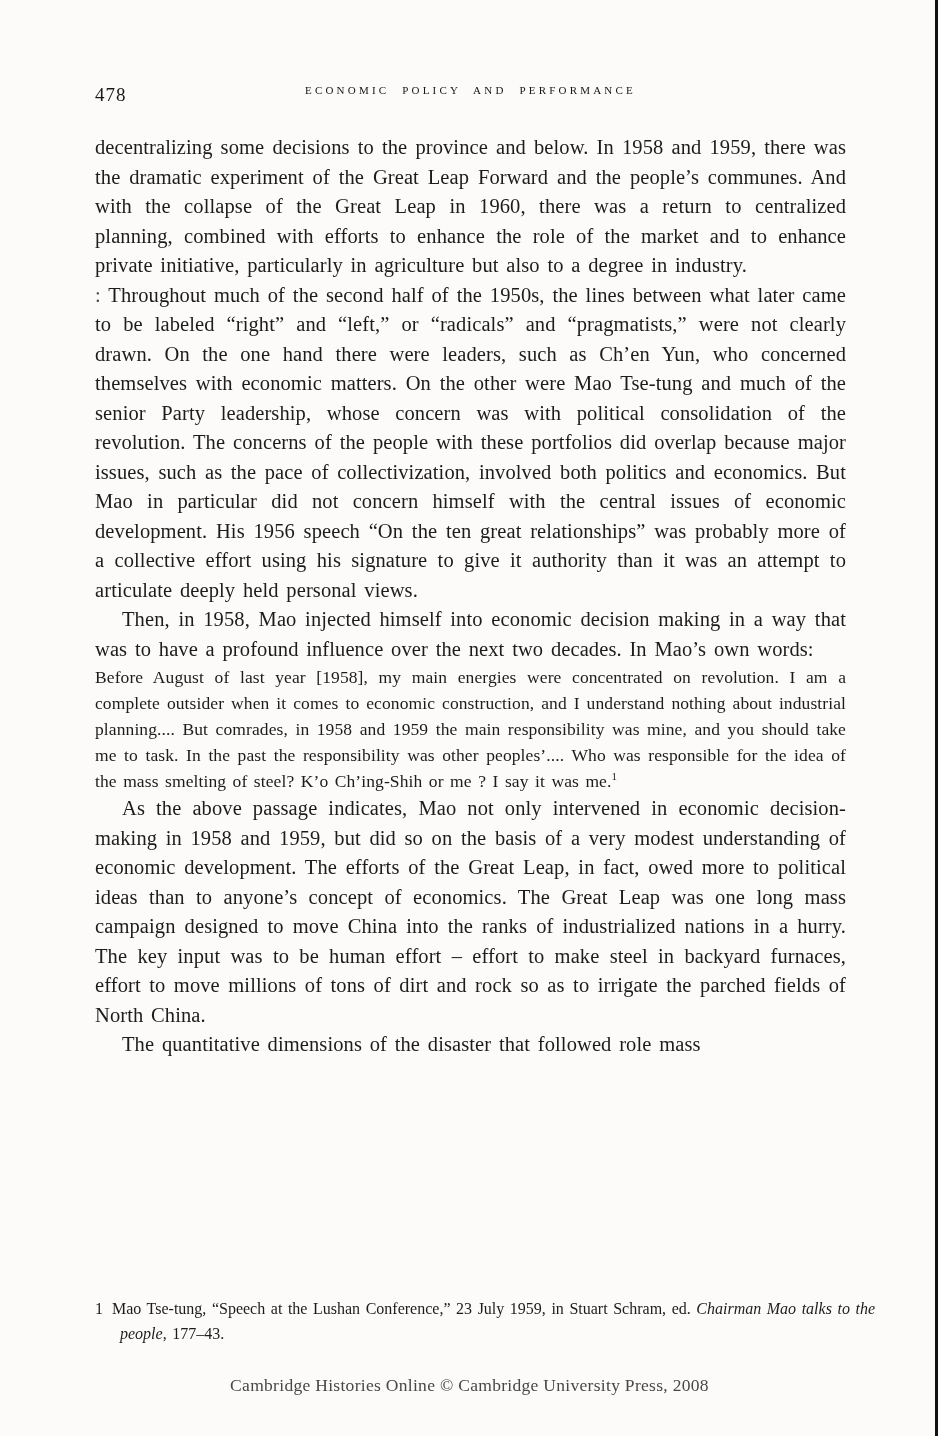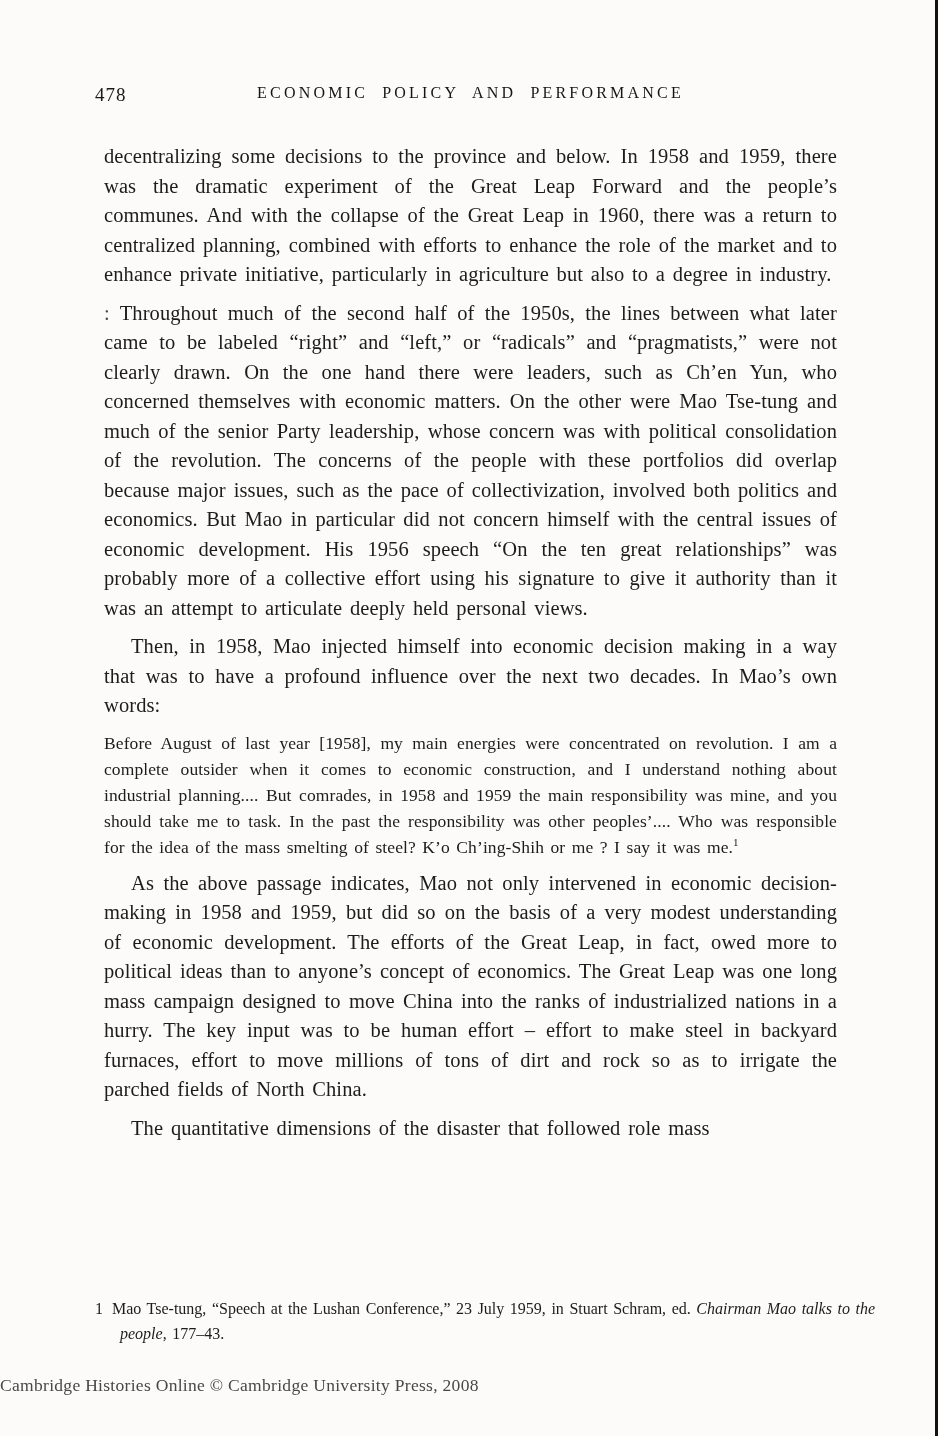--- a/index.html
+++ b/index.html
@@ -29,38 +29,38 @@
   .page-num {
     position: absolute;
     left: 0;
     top: 0;
     font-size: 19px;
     letter-spacing: 1px;
     color: #181818;
   }
   .running-head {
     text-align: center;
-    font-size: 16px;
+    font-size: 11px;
     letter-spacing: 3.2px;
     word-spacing: 7px;
     color: #151515;
     white-space: nowrap;
   }
   .content {
     position: absolute;
     top: 133px;
     left: 95px;
     width: 751px;
     text-align: justify;
     font-size: 20.5px;
     line-height: 29.5px;
     word-spacing: 2.5px;
     letter-spacing: 0.1px;
   }
-  .content p { margin: 9px; }
+  .content p { margin: 0; }
   .content p.indent { text-indent: 27px; }
   .lead-mark { color: #4a4a4a; }
   .bq {
     font-size: 17.5px;
     line-height: 26px;
     word-spacing: 2px;
     margin: 21px 0 25px 0;
   }
   .bq sup {
     font-size: 11px;
@@ -78,20 +78,21 @@
     word-spacing: 1.5px;
     text-indent: -25px;
     padding-left: 25px;
   }
   .fn-num { margin-right: 9px; }
   .footer {
     position: absolute;
     top: 1375px;
     left: 0;
     width: 939px;
+    text-align: center;
     font-size: 17.5px;
     color: #474747;
     letter-spacing: 0.3px;
   }
 </style>
 </head>
 <body>
 
 <div class="page">
 

